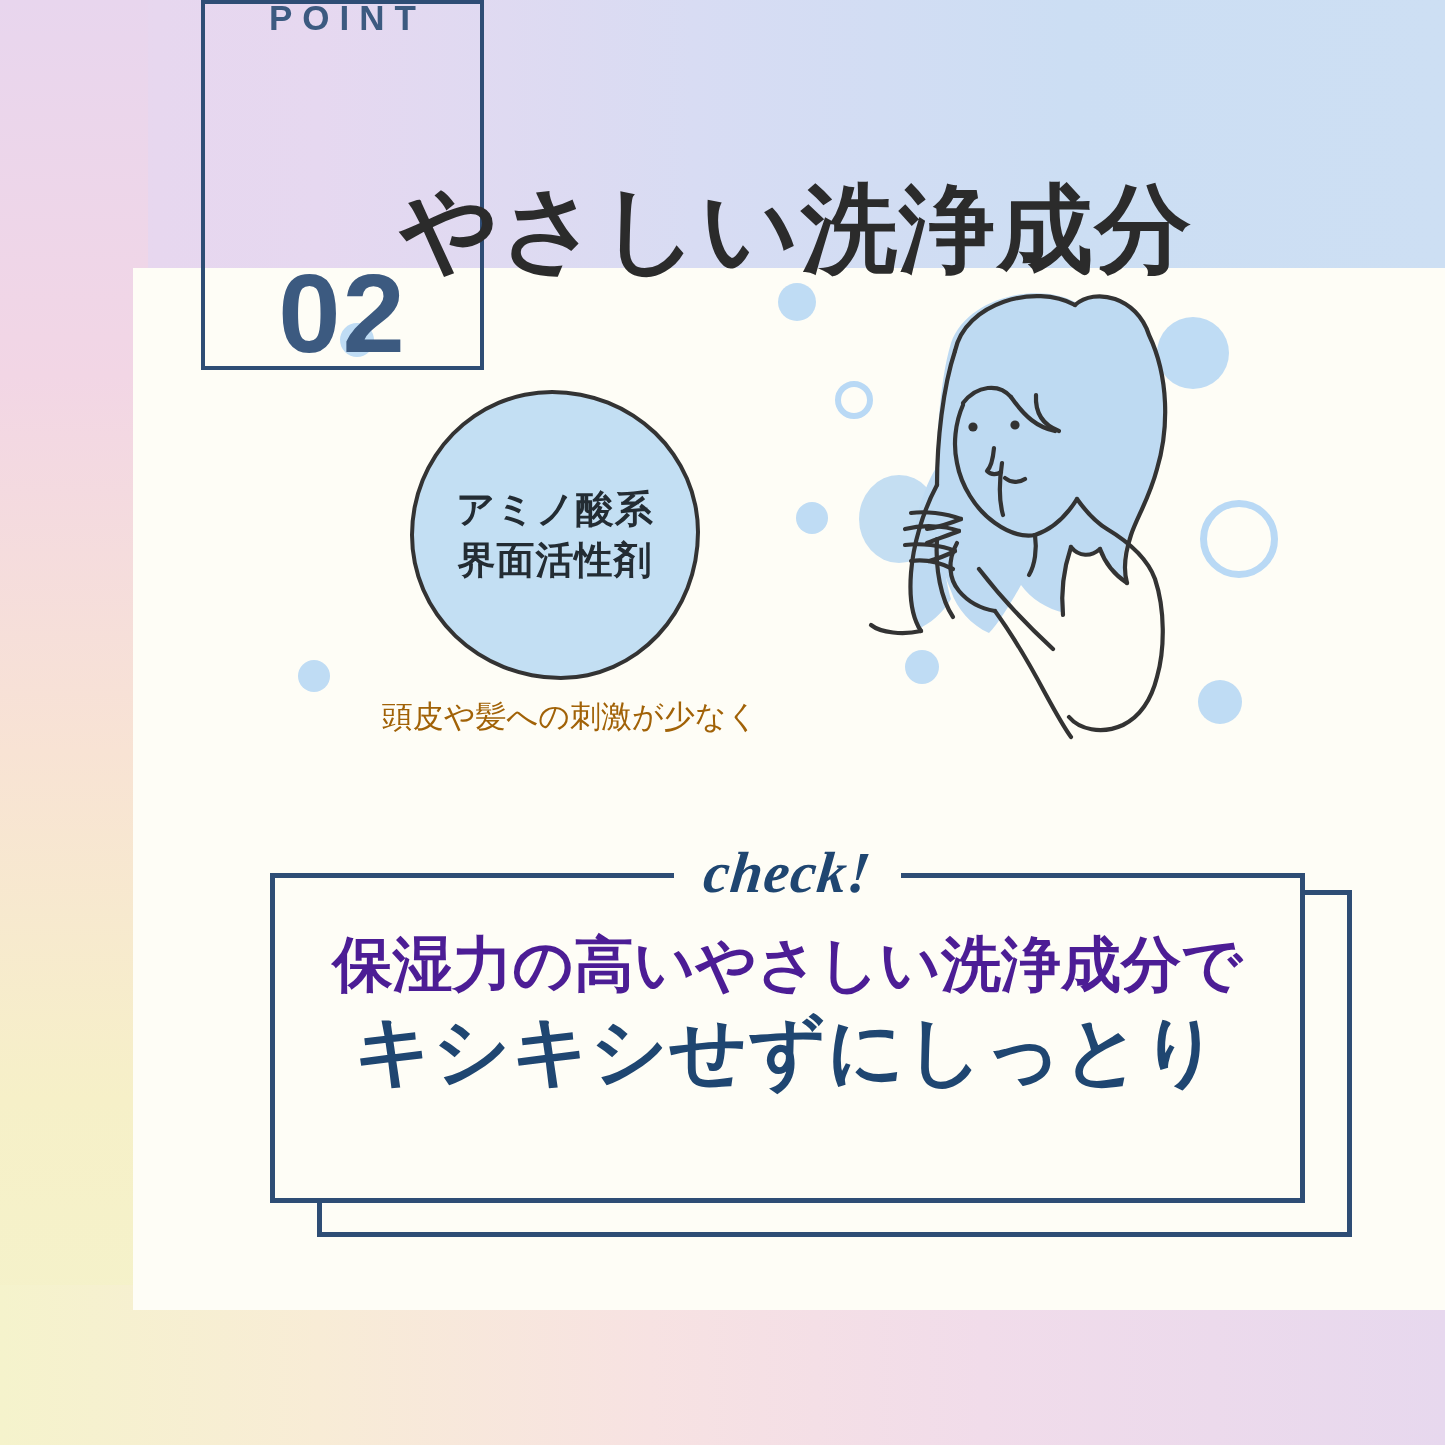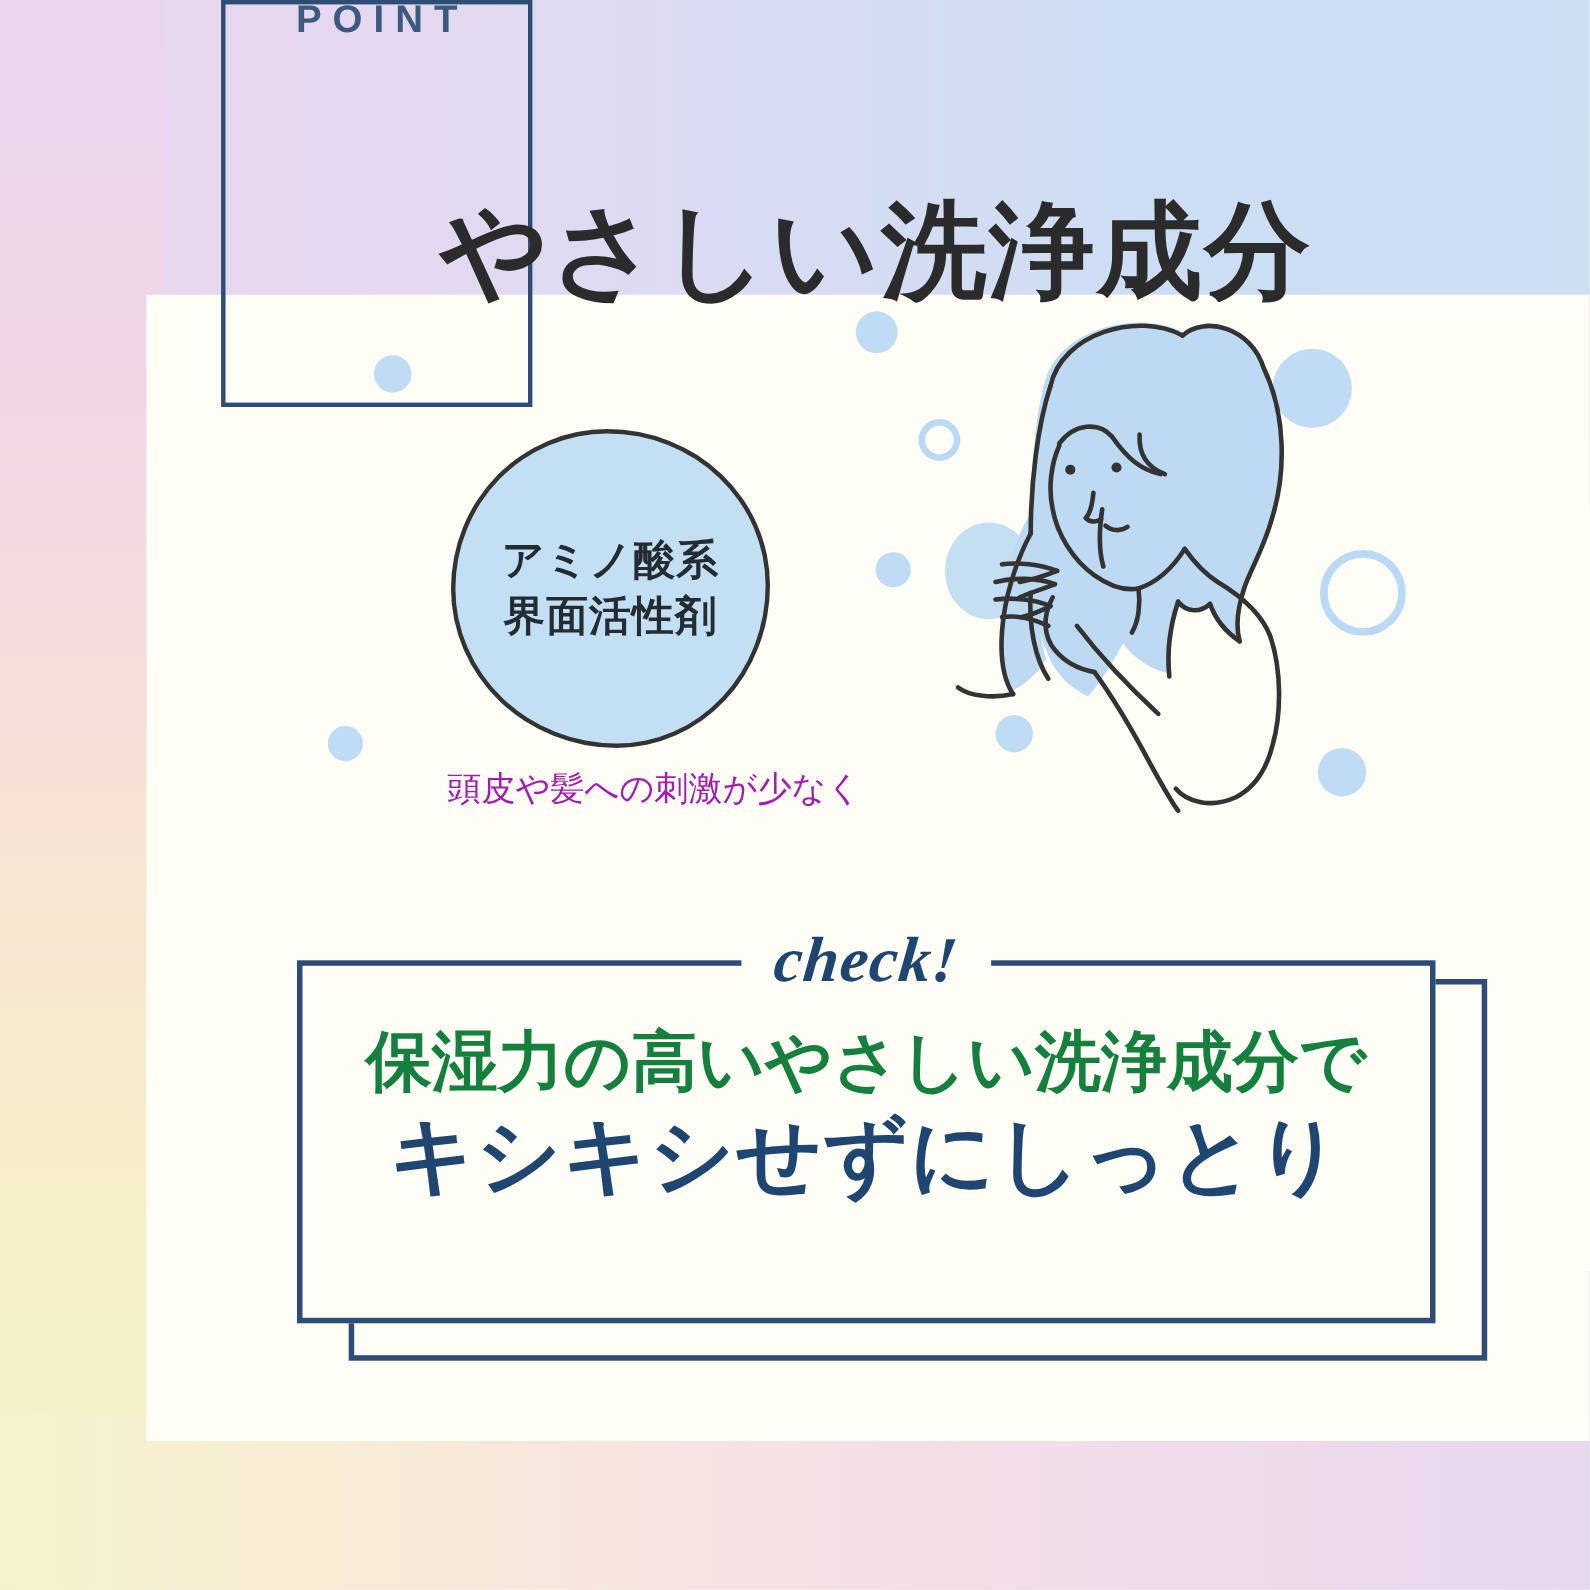--- a/index.html
+++ b/index.html
@@ -144,24 +144,24 @@
     transform: translateY(-50%);
     text-align: center;
     color: #232c33;
     font-size: 38px;
     font-weight: 700;
     line-height: 1.33;
     letter-spacing: 1px;
   }
   #bubble-caption {
     position: absolute;
-    left: 200px; top: 425px;
+    left: 212px; top: 425px;
     width: 450px;
-    text-align: right;
-    color: #a21caf;
+    text-align: center;
+    color: #a16207;
     font-size: 31px;
     line-height: 1.55;
     font-weight: 400;
   }
 
   
   #check-wrap { position: absolute; left: 0; top: 0; width: 1312px; height: 1042px; }
   #frame-back {
     position: absolute;
     left: 184px; top: 622px;
@@ -204,21 +204,21 @@
   #check-body {
     position: absolute;
     left: 137px; top: 660px;
     width: 1035px;
     text-align: center;
     z-index: 8;
   }
   .cb-line {
     font-size: 60px;
     font-weight: 700;
-    color: #15803d;
+    color: #4c1d95;
     line-height: 1.22;
     letter-spacing: 0px;
   }
   .cb-hl {
     font-size: 76px;
     font-weight: 700;
     color: #1f4671;
     line-height: 1.25;
     letter-spacing: 1px;
     margin-top: 2px;
@@ -232,20 +232,21 @@
 <div id="bg"></div>
 <div id="bg-top-blue"></div>
 <div id="bg-left-pink"></div>
 <div id="bg-bottom"></div>
 
 <div id="card">
 
   <div id="point-box"></div>
   <div id="point-inner">
     <div id="point-label">POINT</div>
+    <div id="point-num">02</div>
   </div>
 
   <div id="illus">
 
     <div class="dot" style="left:207px; top:55px; width:34px; height:34px;"></div>
     <div class="dot" style="left:645px; top:15px; width:38px; height:38px;"></div>
     <div class="ring" style="left:702px; top:113px; width:38px; height:38px; border-width:6px;"></div>
     <div class="dot" style="left:1024px; top:49px; width:72px; height:72px;"></div>
     <div class="ring" style="left:1067px; top:232px; width:78px; height:78px;"></div>
     <div class="dot" style="left:663px; top:234px; width:32px; height:32px;"></div>

